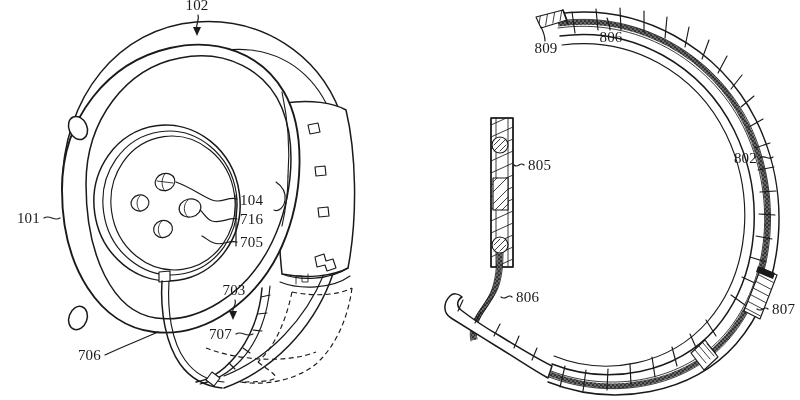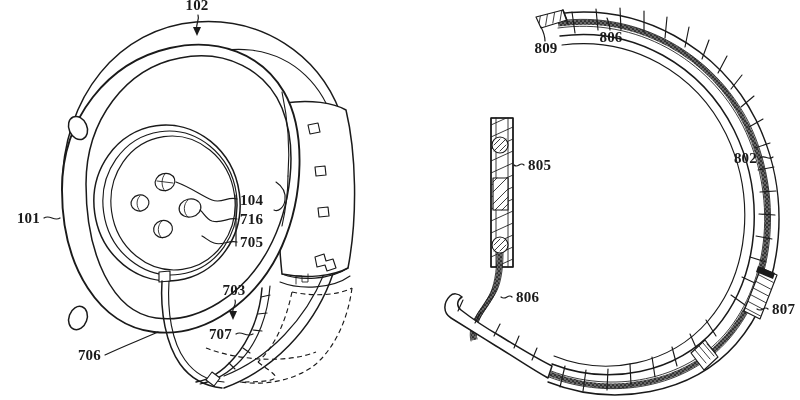--- a/index.html
+++ b/index.html
@@ -7,21 +7,20 @@
     padding: 0;
     background: #ffffff;
   }
   #page {
     position: relative;
     width: 800px;
     height: 400px;
     background: #ffffff;
     overflow: hidden;
     font-family: "Liberation Serif", "DejaVu Serif", serif;
-    font-weight: bold;
   }
   #figure-svg {
     position: absolute;
     left: 0;
     top: 0;
     width: 800px;
     height: 400px;
     display: block;
   }
   .ink {

